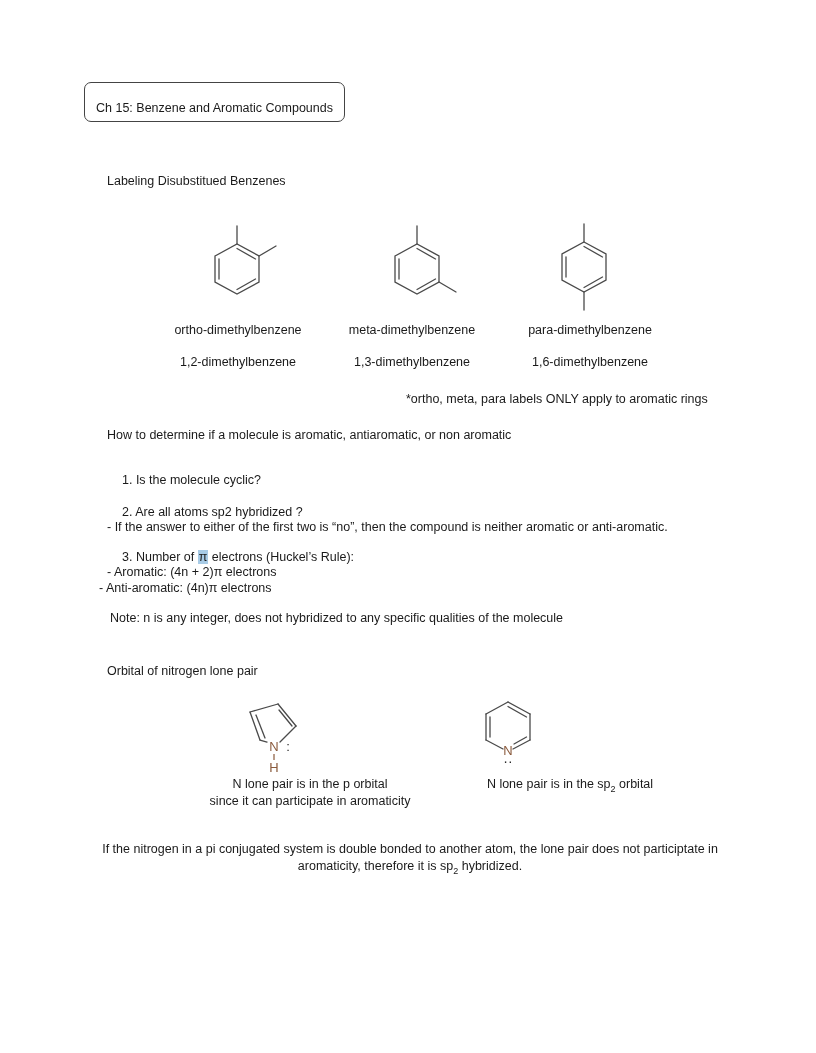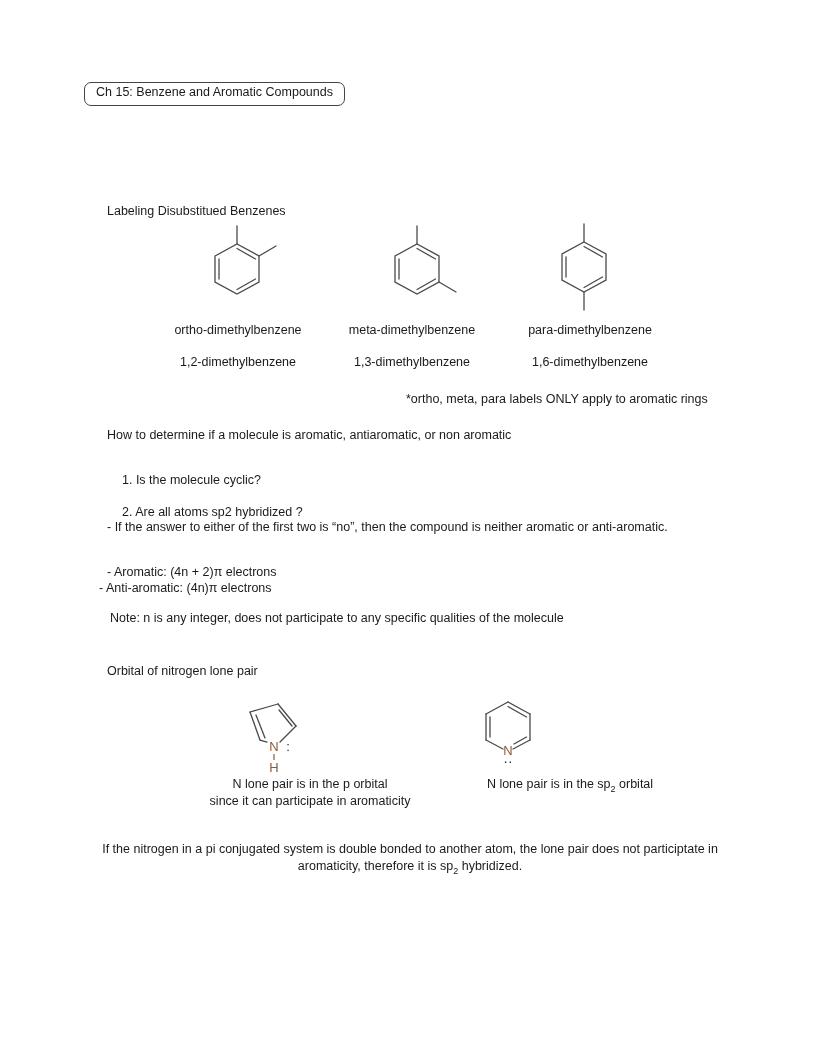--- a/index.html
+++ b/index.html
@@ -21,39 +21,39 @@
     background: #ffffff;
   }
 
   
   .title-chip {
     position: absolute;
     left: 84px;
     top: 82px;
     border: 1px solid #444;
     border-radius: 7px;
-    padding: 2px 11px 6px 11px;
+    padding: 18px 11px 6px 11px;
     font-size: 12.5px;
     line-height: 14px;
     color: #1a1a1a;
     background: #fff;
     white-space: nowrap;
   }
 
   
   .tx {
     position: absolute;
     font-size: 12.5px;
     line-height: 17px;
     color: #1a1a1a;
     white-space: nowrap;
   }
 
   .intro      { left: 84px;  top: 130px; }
-  .sec-label  { left: 107px; top: 173px; margin-top: 30px; }
+  .sec-label  { left: 107px; top: 173px; }
   .note-star  { left: 406px; top: 391px; }
   .howto      { left: 107px; top: 427px; }
   .step1      { left: 122px; top: 472px; }
   .step2      { left: 122px; top: 504px; }
   .step2b     { left: 107px; top: 519px; text-align: right; }
   .step3      { left: 122px; top: 549px; }
   .step3a     { left: 107px; top: 564px; }
   .step3b     { left: 99px; top: 580px; }
   .note-n     { left: 110px; top: 610px; }
   .orb-label  { left: 107px; top: 663px; }
@@ -216,24 +216,27 @@
 
   <div class="tx howto">How to determine if a molecule is aromatic, antiaromatic, or non aromatic</div>
 
   <div class="tx note-star">*ortho, meta, para labels ONLY apply to aromatic rings</div>
 
   <div class="tx step1">1. Is the molecule cyclic?</div>
 
   <div class="tx step2">2. Are all atoms sp2 hybridized ?</div>
   <div class="tx step2b">- If the answer to either of the first two is “no”, then the compound is neither aromatic or anti-aromatic.</div>
 
+  <div class="tx step3">
+    <span>3. Number of </span><span class="hl">π</span><span> electrons (Huckel’s Rule):</span>
+  </div>
   <div class="tx step3a">- Aromatic: (4n + 2)π electrons</div>
   <div class="tx step3b">- Anti-aromatic: (4n)π electrons</div>
 
-  <div class="tx note-n">Note: n is any integer, does not participate to any specific qualities of the molecule</div>
+  <div class="tx note-n">Note: n is any integer, does not hybridized to any specific qualities of the molecule</div>
 
   <div class="tx orb-label">Orbital of nitrogen lone pair</div>
 
   <div class="nrow">
 
     <div class="nstruct pyrrole">
       <svg width="110" height="80" viewBox="0 0 110 80">
         <g stroke="#4a4a4a" stroke-width="1.3" fill="none" stroke-linecap="round">
 
           <line x1="38" y1="44" x2="28" y2="16"></line>

